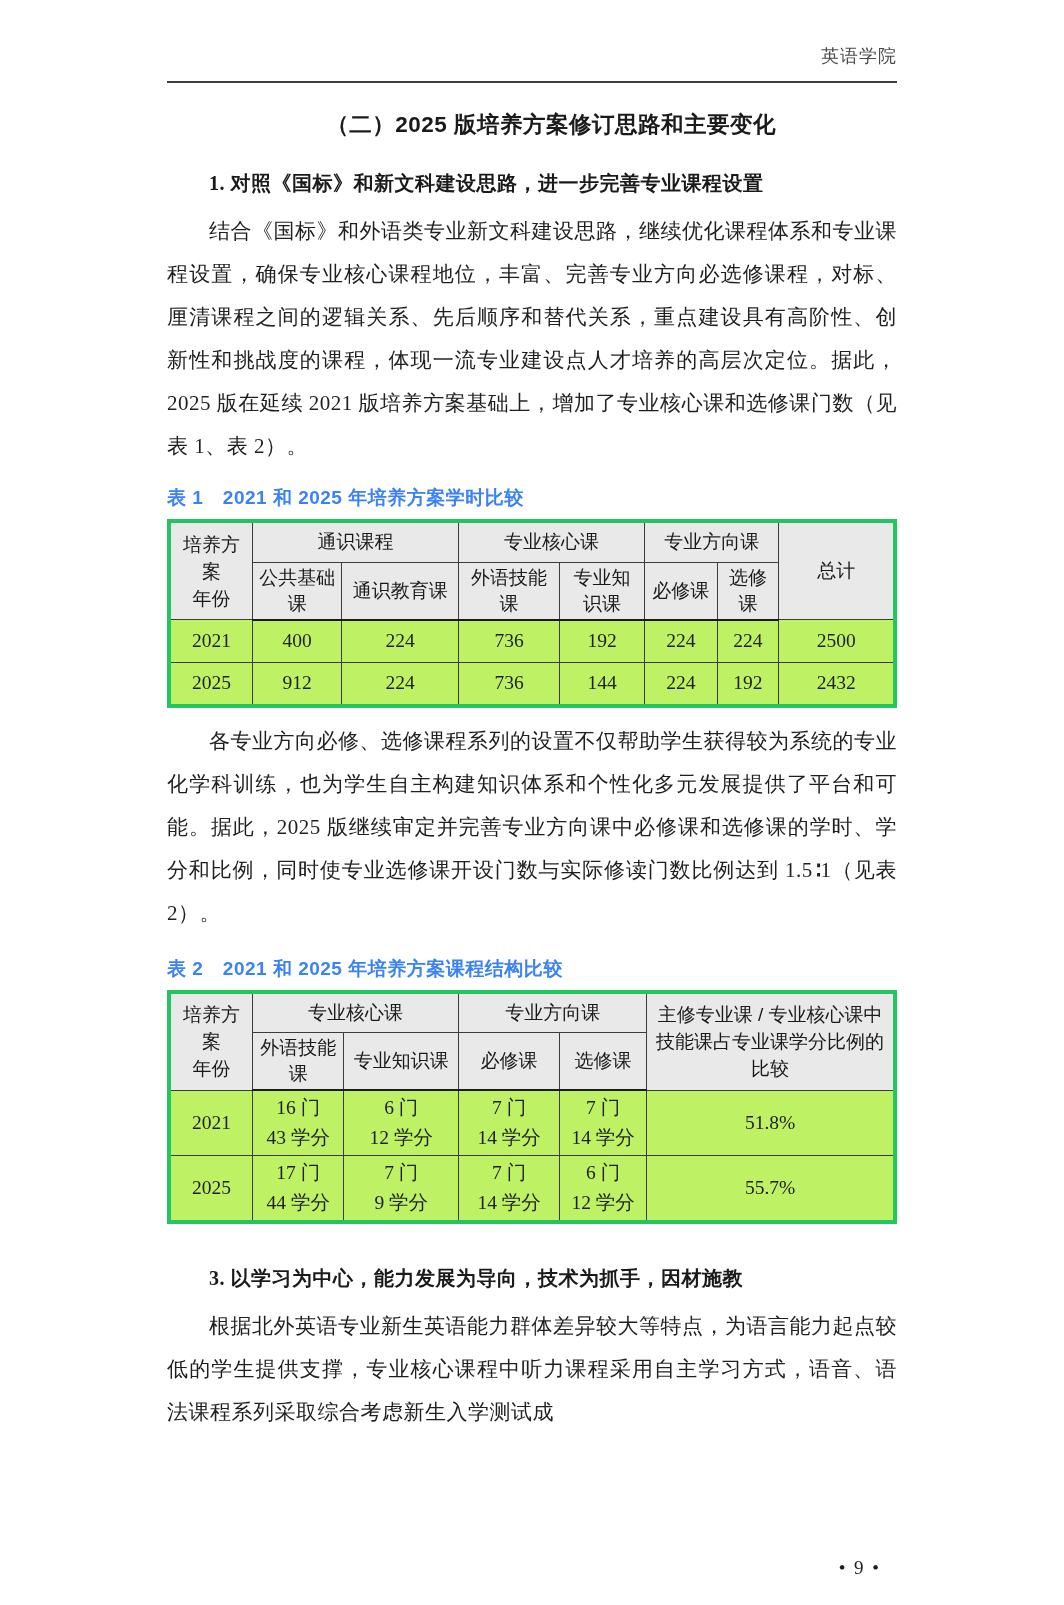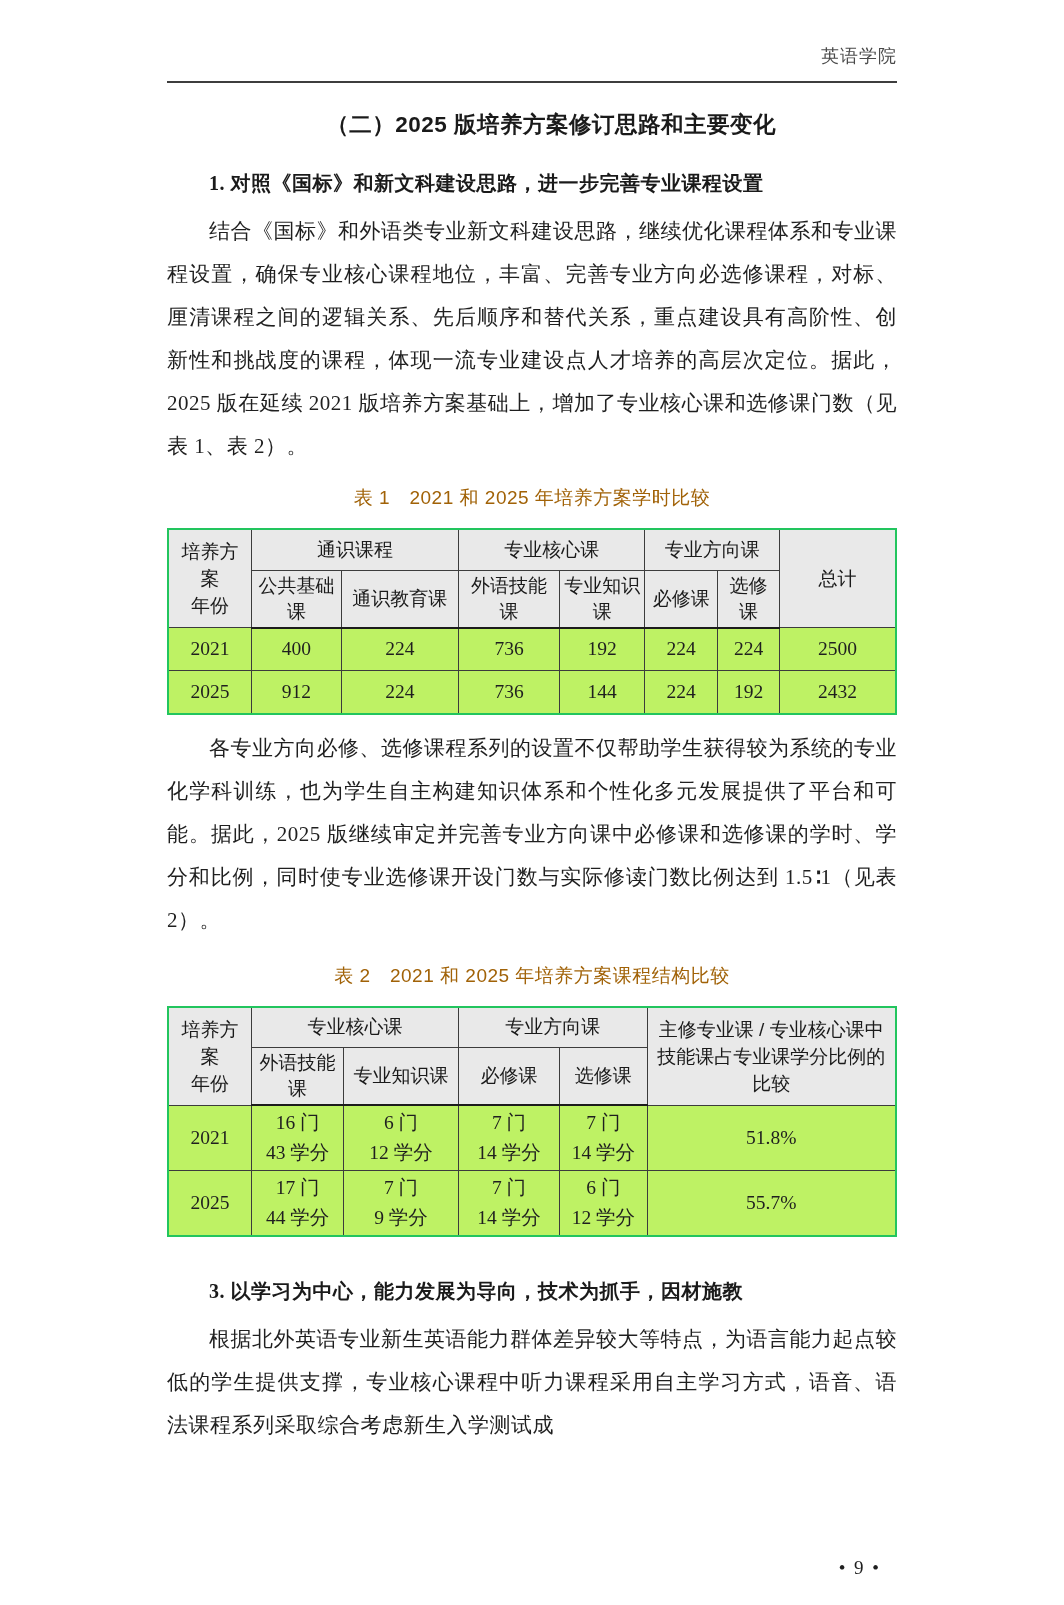--- a/index.html
+++ b/index.html
@@ -61,33 +61,32 @@
     text-indent: 2.1em;
     letter-spacing: 0.5px;
     line-height: 30px;
     font-family: Liberation Serif, serif;
     color: #1a1a1a;
   }
 
   
   .table-caption {
     margin-top: 17px;
-    text-align: center;
     font-size: 19px;
-    font-weight: normal;
-    letter-spacing: 0.5px;
-    font-family: "Liberation Sans", "DejaVu Sans", sans-serif;
-    color: #a16207;
+    font-weight: bold;
+    letter-spacing: 0.5px;
+    font-family: "Liberation Sans", "DejaVu Sans", sans-serif;
+    color: #3b82f6;
   }
   table.data-table {
     width: 100%;
-    margin-top: 17px;
+    margin-top: 8px;
     border-collapse: collapse;
     table-layout: fixed;
-    border: 2px solid #22c55e;
+    border: 4px solid #22c55e;
   }
   table.data-table th, table.data-table td {
     border: 1px solid #3c3c3c;
     text-align: center;
     vertical-align: middle;
     padding: 2px 4px;
   }
   table.data-table thead th {
     background: #e9e9e9;
     font-weight: normal;

